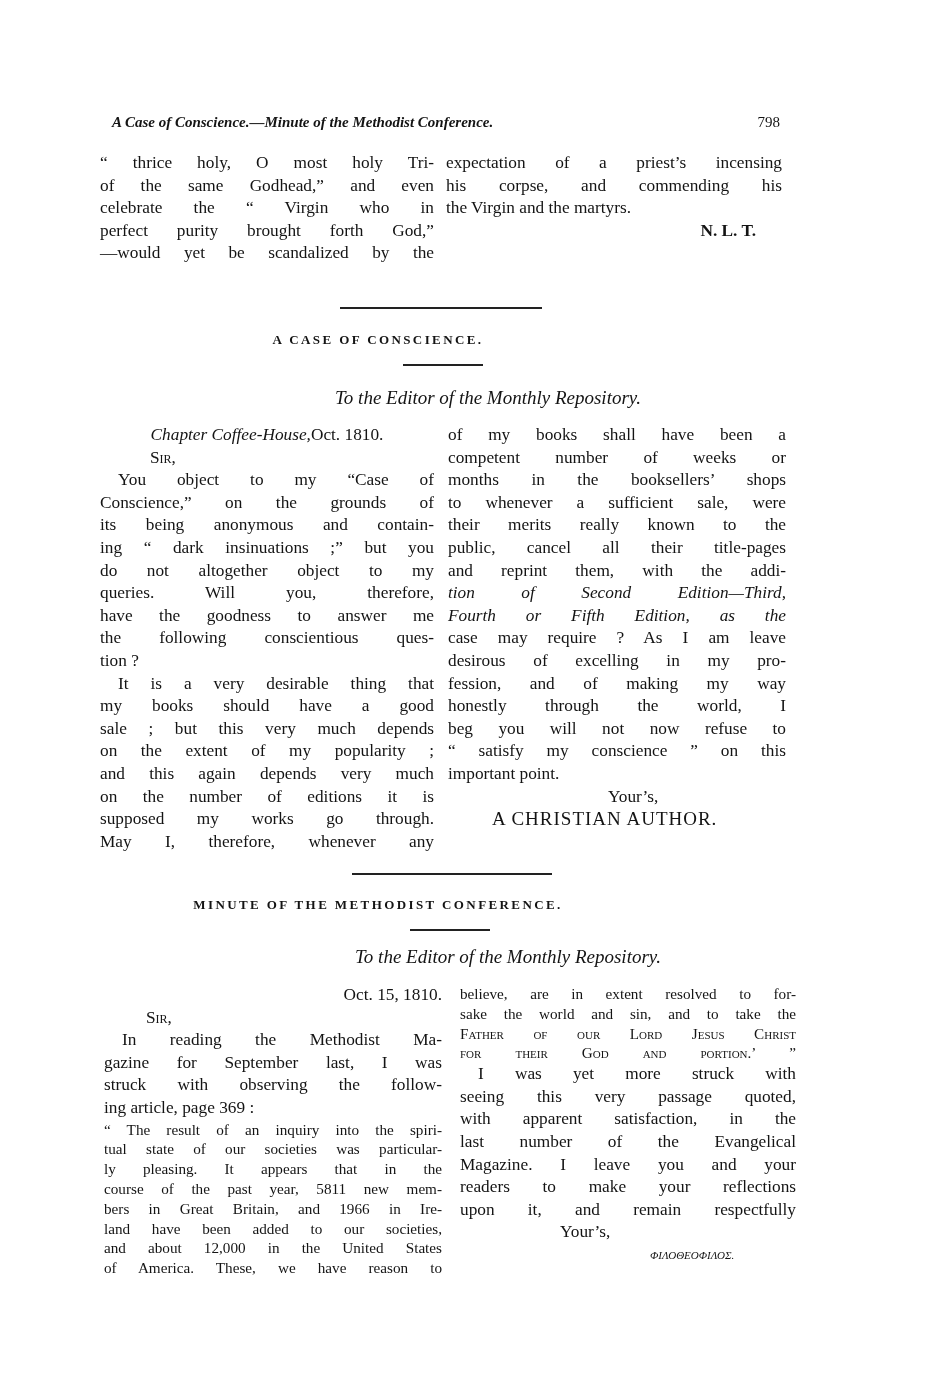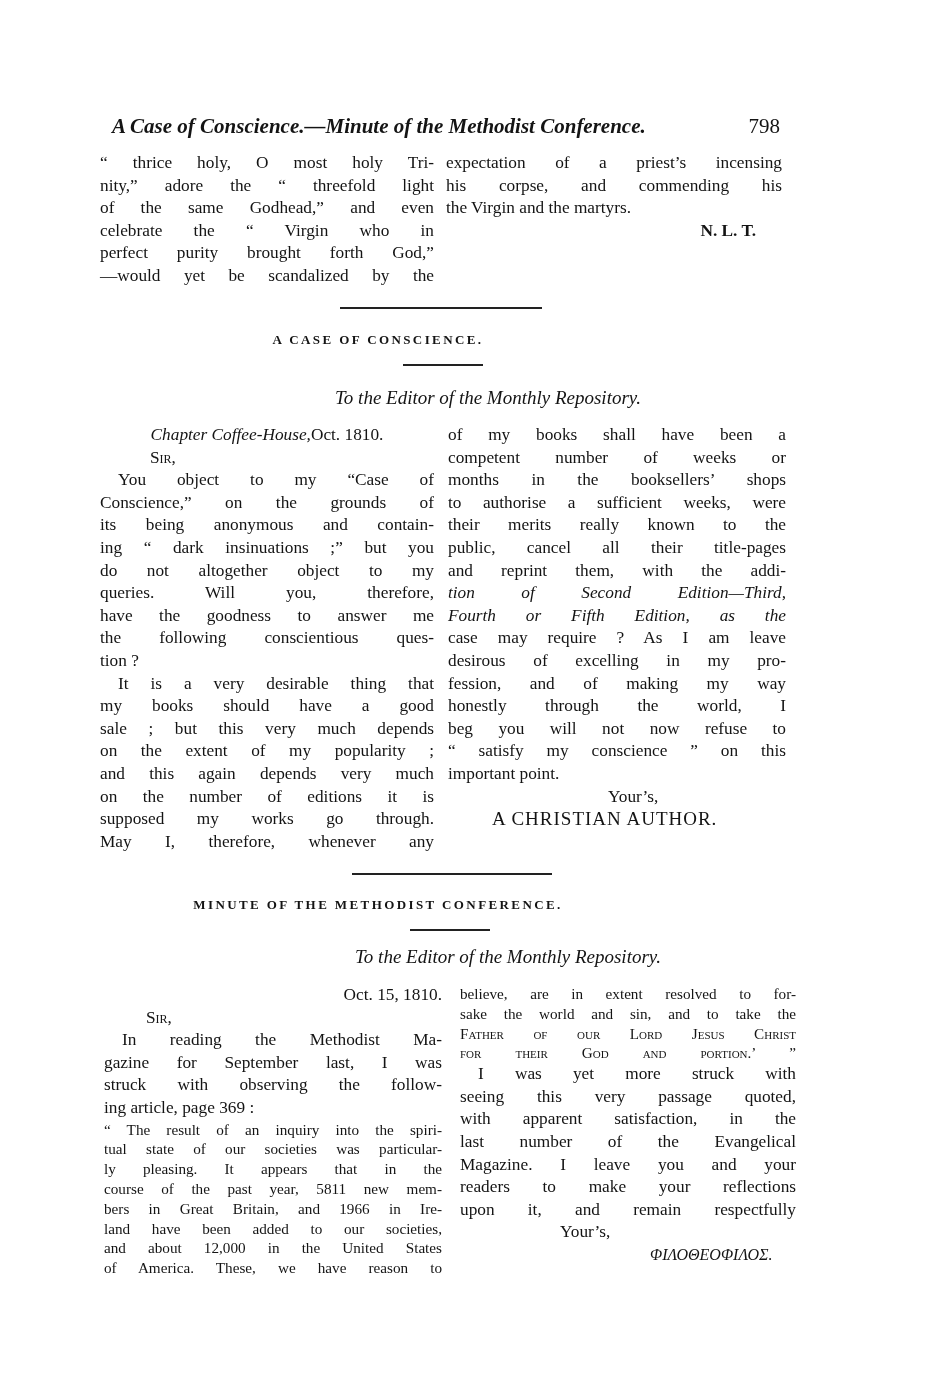--- a/index.html
+++ b/index.html
@@ -1,19 +1,19 @@
 <!DOCTYPE html>
 <html><head>
   <meta charset="utf-8">
   <style>
     html, body { margin: 0; padding: 0; background: #ffffff; }
     body { width: 928px; height: 1384px; position: relative; overflow: hidden;
       font-family: "Liberation Serif", "DejaVu Serif", serif; color: #141414; }
     .page { position: absolute; left: 0; top: 0; width: 928px; height: 1384px; }
-    .running-head { position: absolute; left: 112px; top: 114px; width: 668px; font-size: 21px; font-style: italic; font-weight: bold; white-space: nowrap; }
+    .running-head { position: absolute; left: 112px; top: 114px; width: 668px; font-size: 15px; font-style: italic; font-weight: bold; white-space: nowrap; }
     .running-head .pno { position: absolute; right: 0; top: 0; font-style: normal; font-weight: normal; }
     .col { position: absolute; font-size: 17.3px; line-height: 22.6px; text-align: justify; }
     .rule { position: absolute; height: 2px; background: #222; }
     .section-title { position: absolute; left: 0; width: 756px; text-align: center; font-size: 13px; font-weight: bold; letter-spacing: 2.4px; }
     .addressee { position: absolute; left: 0; width: 928px; text-align: center; font-size: 19px; font-style: italic; padding-left: 24px; }
     .right { text-align: right; }
     .sc { font-variant: small-caps; }
     .line { display: block; white-space: nowrap; text-align-last: justify; }
     .line.last { text-align-last: left; }
     .quote { font-size: 15.2px; line-height: 19.8px; }
@@ -24,21 +24,20 @@
 
 <div class="page">
 
   <div class="running-head">
     <span>A Case of Conscience.—Minute of the Methodist Conference.</span>
     <span class="pno">798</span>
   </div>
 
   <div class="col" style="left:100px; top:152px; width:334px;">
     <span class="line">“ thrice holy, O most holy Tri-</span>
-    <span class="line">nity,” adore the “ threefold light</span>
     <span class="line">of the same Godhead,” and even</span>
     <span class="line">celebrate the “ Virgin who in</span>
     <span class="line">perfect purity brought forth God,”</span>
     <span class="line">—would yet be scandalized by the</span>
   </div>
   <div class="col" style="left:446px; top:152px; width:336px;">
     <span class="line">expectation of a priest’s incensing</span>
     <span class="line">his corpse, and commending his</span>
     <span class="line last">the Virgin and the martyrs.</span>
     <div class="right" style="padding-right:26px; font-weight:bold;">N. L. T.</div>
@@ -72,21 +71,21 @@
     <span class="line">and this again depends very much</span>
     <span class="line">on the number of editions it is</span>
     <span class="line">supposed my works go through.</span>
     <span class="line">May I, therefore, whenever any</span>
   </div>
 
   <div class="col" style="left:448px; top:424px; width:338px;">
     <span class="line">of my books shall have been a</span>
     <span class="line">competent number of weeks or</span>
     <span class="line">months in the booksellers’ shops</span>
-    <span class="line">to authorise a sufficient weeks, were</span>
+    <span class="line">to whenever a sufficient sale, were</span>
     <span class="line">their merits really known to the</span>
     <span class="line">public, cancel all their title-pages</span>
     <span class="line">and reprint them, with the addi-</span>
     <span class="line" style="font-style:italic;">tion of Second Edition—Third,</span>
     <span class="line" style="font-style:italic;">Fourth or Fifth Edition, as the</span>
     <span class="line">case may require ? As I am leave</span>
     <span class="line">desirous of excelling in my pro-</span>
     <span class="line">fession, and of making my way</span>
     <span class="line">honestly through the world, I</span>
     <span class="line">beg you will not now refuse to</span>
@@ -129,16 +128,16 @@
       <span class="line last sc">for their God and portion.’ ”</span>
     </div>
     <span class="line" style="padding-left:18px;">I was yet more struck with</span>
     <span class="line">seeing this very passage quoted,</span>
     <span class="line">with apparent satisfaction, in the</span>
     <span class="line">last number of the Evangelical</span>
     <span class="line">Magazine. I leave you and your</span>
     <span class="line">readers to make your reflections</span>
     <span class="line">upon it, and remain respectfully</span>
     <div style="padding-left:100px;">Your’s,</div>
-    <div style="padding-left:190px; font-size:16px; font-style:italic;">ΦΙΛΟΘΕΟΦΙΛΟΣ.</div>
+    <div style="padding-left:190px; font-size:11px; font-style:italic;">ΦΙΛΟΘΕΟΦΙΛΟΣ.</div>
   </div>
 
 </div>
 
 </body></html>

